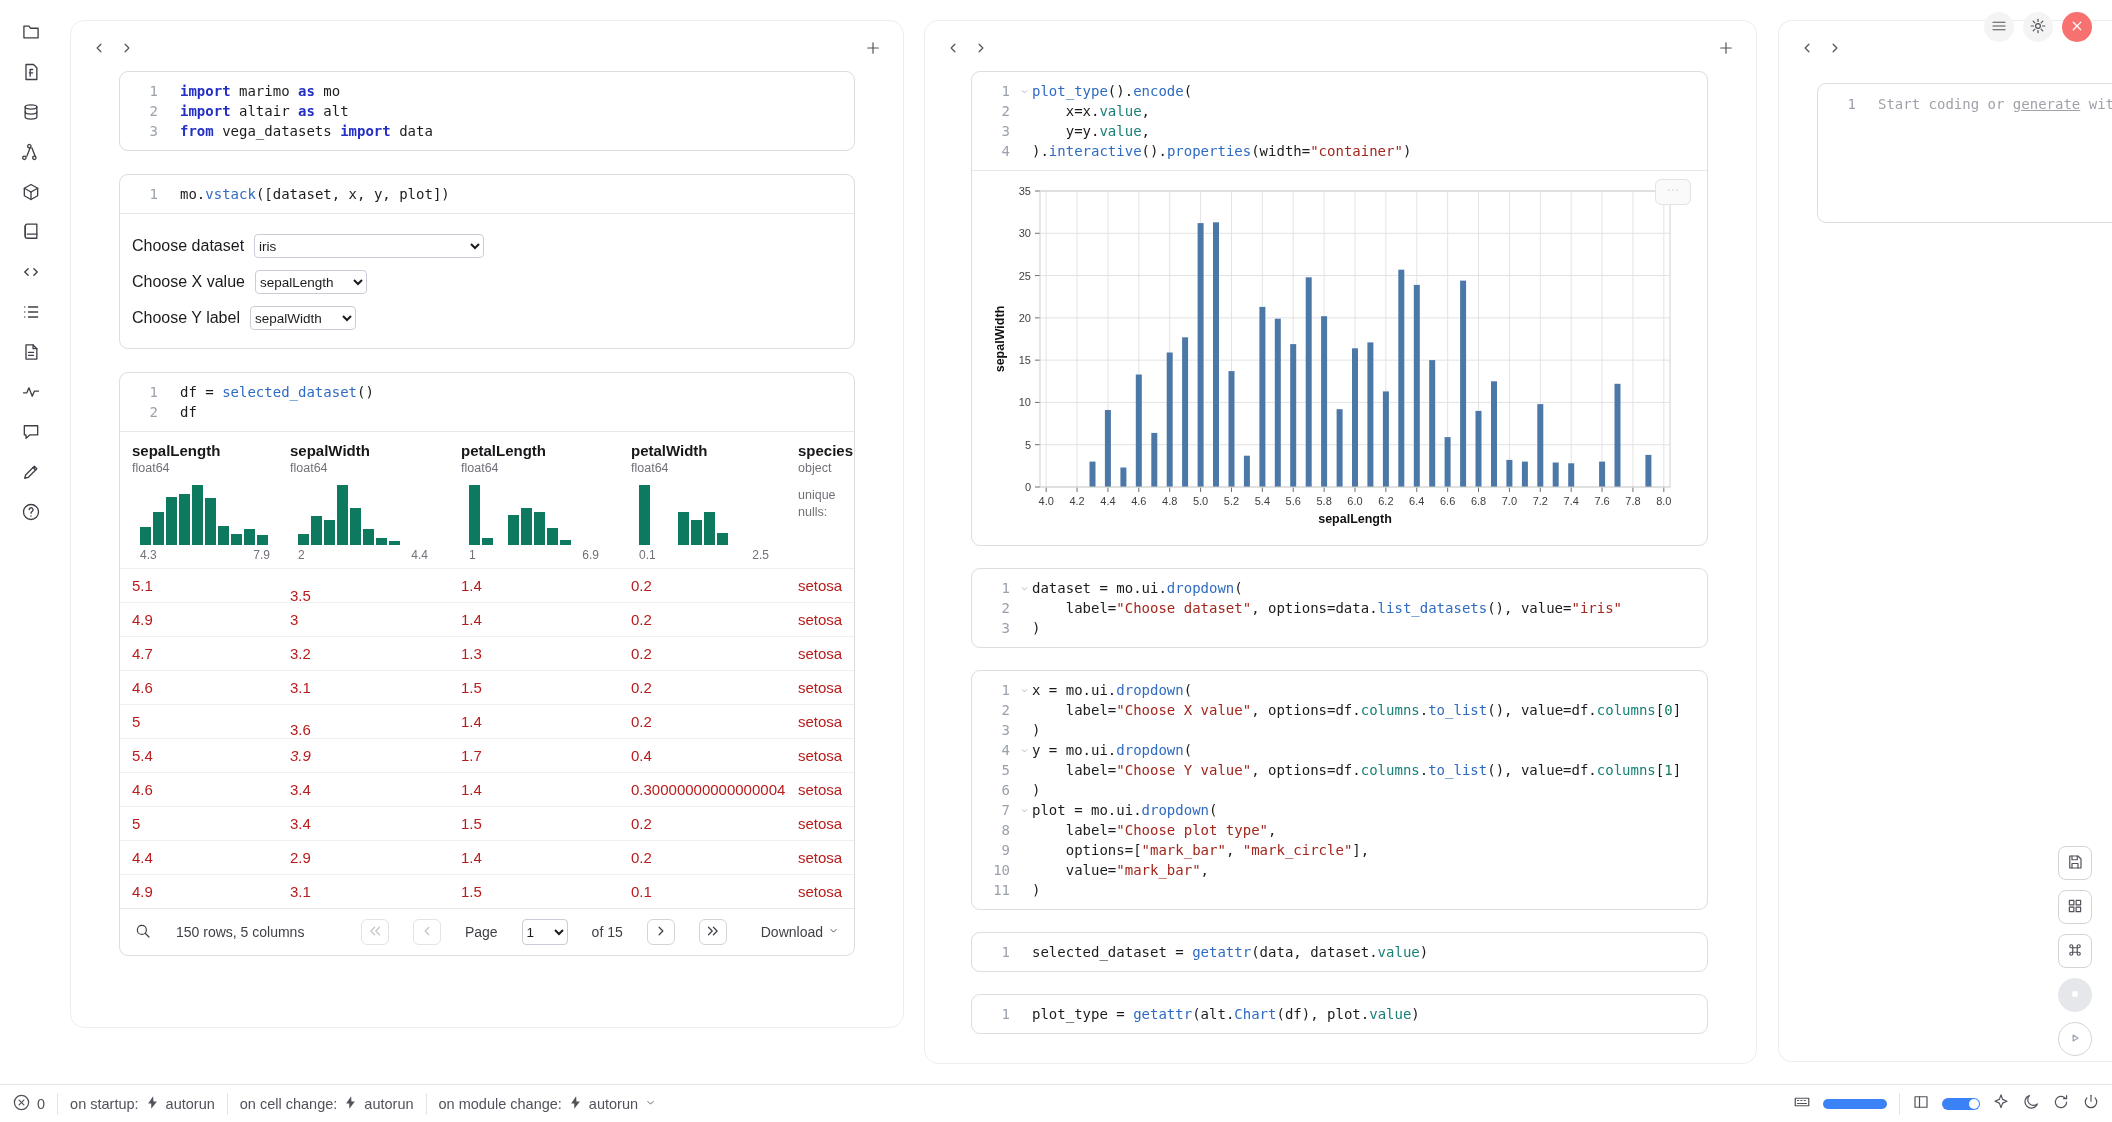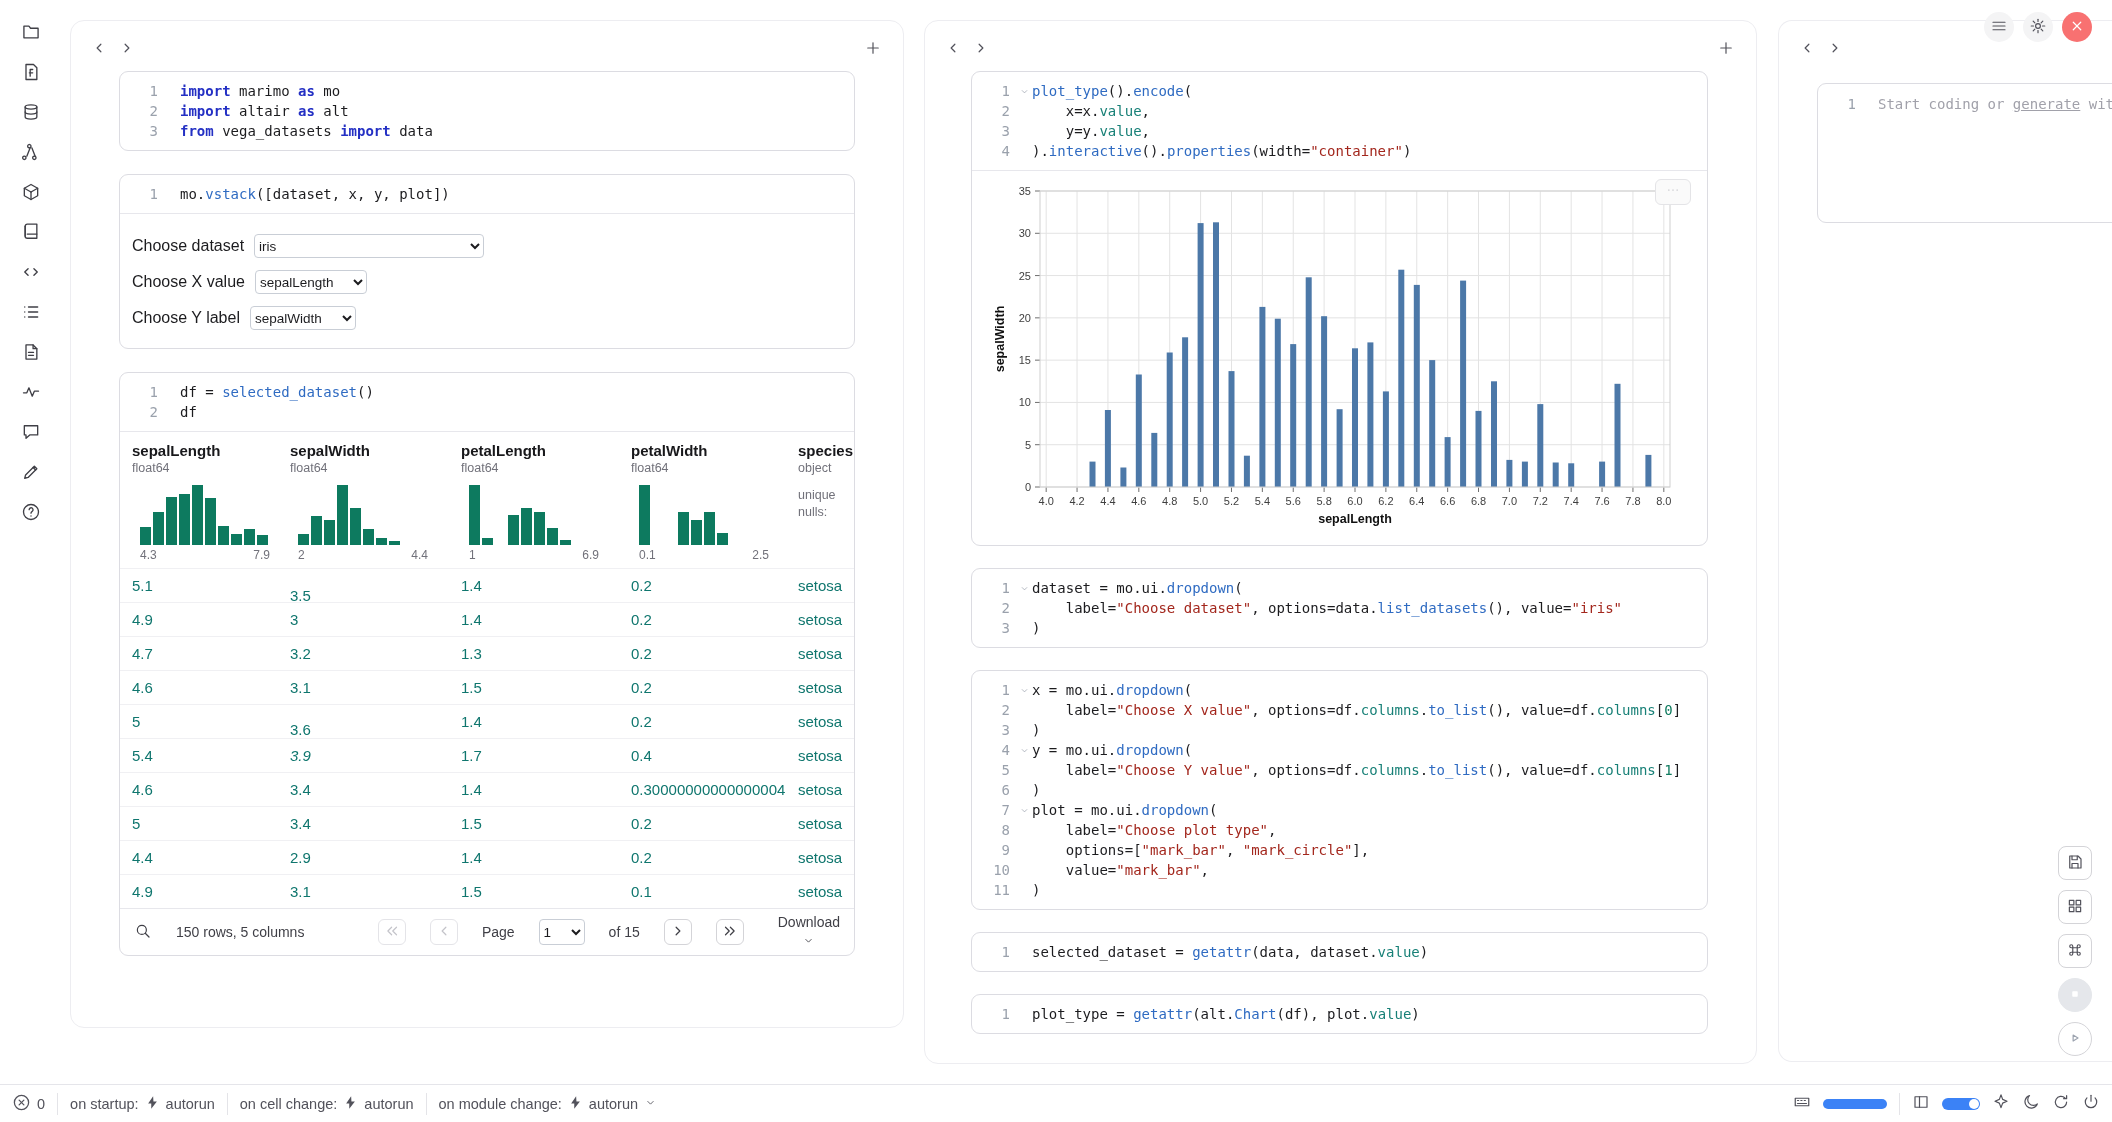--- a/index.html
+++ b/index.html
@@ -47,29 +47,29 @@
   
   .tgrid{display:grid;grid-template-columns:12px 158px 171px 170px 167px 140px;}
   .table-wrap{overflow:hidden;}
   .th-name{font-size:15px;font-weight:700;color:#18181b;padding-top:10px;}
   .th-dtype{font-size:12.5px;color:#71717a;padding-top:2px;}
   .hist-cell{padding-top:10px;padding-bottom:6px;margin-left:8px;}
   .hist-bars{display:flex;align-items:flex-end;gap:2px;height:60px;width:130px;}
   .hist-bars i{display:block;width:11px;background:#0d7a5f;}
   .hist-range{display:flex;justify-content:space-between;width:130px;font-size:12px;color:#71717a;margin-top:3px;}
   .col-stats{font-size:12.5px;color:#71717a;line-height:17px;padding-top:12px;white-space:nowrap;}
-  .trow{border-top:1px solid #f0f0f3;height:33px;align-items:center;font-size:15px;color:#0f766e;}
+  .trow{border-top:1px solid #f0f0f3;height:33px;align-items:center;font-size:15px;color:#b91c1c;}
   .trow span{white-space:nowrap;overflow:hidden;}
   .tfoot{border-top:1px solid #e7e7ec;height:46px;display:flex;align-items:center;padding:0 14px;gap:24px;
     font-size:14px;color:#3f3f46;}
   .tfoot .grow{flex:1;}
   .pg-btn{width:28px;height:26px;border:1px solid #d4d4d8;border-radius:6px;background:#fff;color:#3f3f46;
     display:flex;align-items:center;justify-content:center;cursor:pointer;padding:0;}
   .pg-btn.dim{border-color:#e4e4e8;color:#c4c4ca;}
-  .dl{display:flex;align-items:center;gap:4px;color:#3f3f46;cursor:pointer;margin-left:10px;flex-direction:column;}
+  .dl{display:flex;align-items:center;gap:4px;color:#3f3f46;cursor:pointer;margin-left:10px;}
 
   
   .chart-output{position:relative;padding:10px 10px 8px 18px;}
   .vega-actions{position:absolute;right:16px;top:8px;width:34px;height:24px;border:1px solid #e4e4e7;
     border-radius:6px;background:#fafafa;color:#a1a1aa;display:flex;align-items:center;justify-content:center;cursor:pointer;}
 
   
   .newcell{border:1px solid #dcdce2;border-radius:9px;margin:12px 0 0 38px;width:420px;height:118px;
     padding:10px 12px 10px 8px;font-family:"DejaVu Sans Mono",monospace;font-size:14px;line-height:20px;}
   .placeholder{color:#a1a1aa;}

